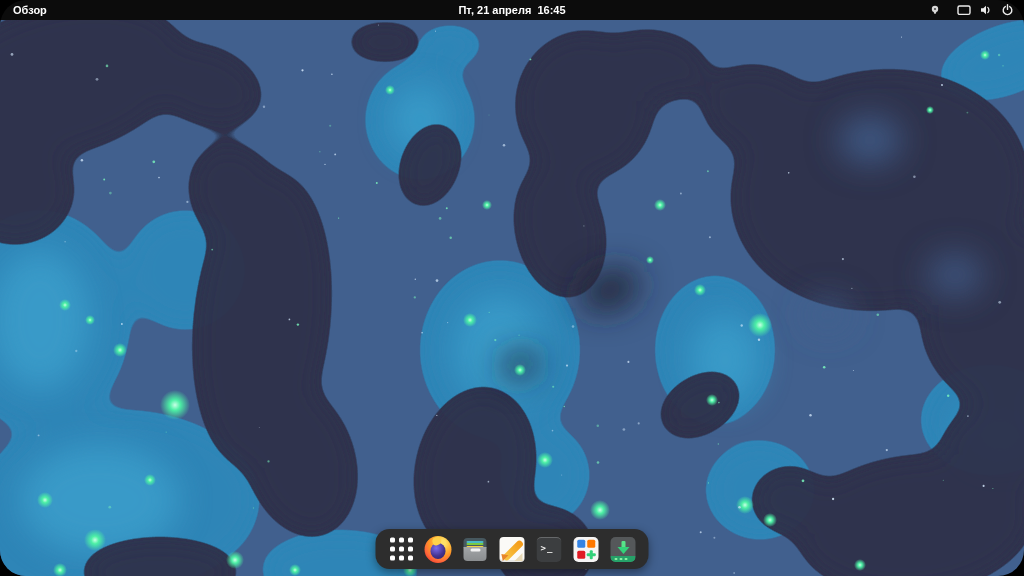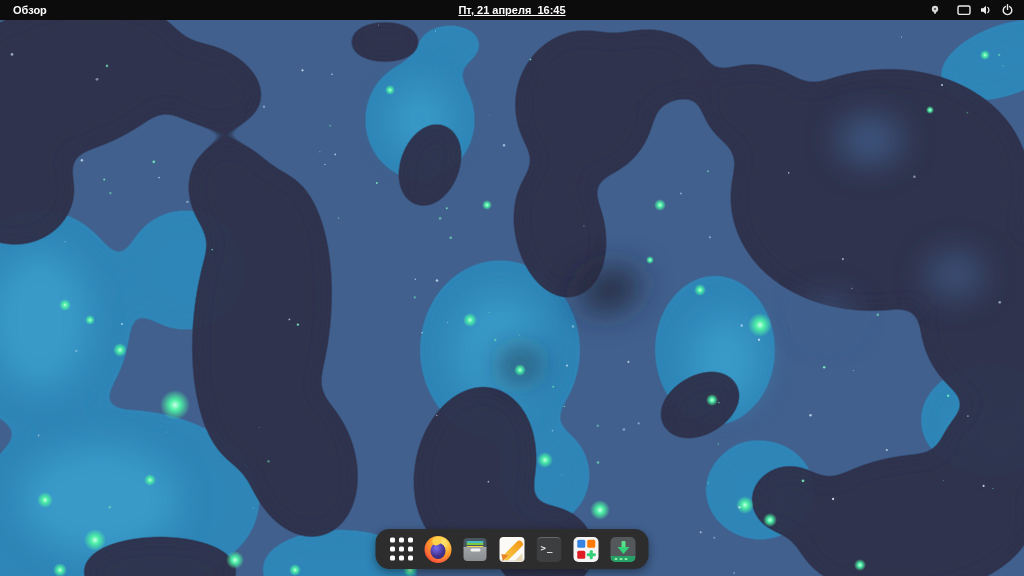--- a/index.html
+++ b/index.html
@@ -1,29 +1,29 @@
 <!DOCTYPE html>
 <html style="--top_bar_bg: #0c0c0c; --top_bar_fg: #ffffff; --dock_bg: #2d2d2d; --wallpaper_base: #41608e; --wallpaper_cyan: #2f87ba; --wallpaper_cyan_bright: #41a6d1; --wallpaper_dark: #2d324b; --wallpaper_darker: #242839; --glow_green: #4df0a5; --tile_blue: #3584e4; --tile_orange: #ff7800; --tile_red: #e01b24; --tile_green: #33d17a;"><head>
 <meta charset="utf-8">
 <style>
   html,body{margin:0;padding:0;background:#000;}
   .screen{position:relative;width:1024px;height:576px;overflow:hidden;
-          font-family:"Liberation Sans","DejaVu Sans",sans-serif;}
+          font-family:"Liberation Sans","DejaVu Sans",sans-serif;border-radius:26px;}
 
   
   .wallpaper{position:absolute;left:0;top:20px;width:1024px;height:556px;display:block;}
 
   
   .topbar{position:absolute;left:0;top:0;width:100%;height:20px;
           background:var(--top_bar_bg,#0c0c0c);color:var(--top_bar_fg,#fff);
           display:flex;align-items:center;z-index:10;}
   .activities{background:none;border:none;color:inherit;font:bold 11px "Liberation Sans",sans-serif;
               padding:0 13px;height:100%;cursor:pointer;}
   .clock{position:absolute;left:50%;transform:translateX(-50%);
-         font:bold 11px "Liberation Sans",sans-serif;white-space:pre;cursor:pointer;text-decoration:underline;}
+         font:bold 11px "Liberation Sans",sans-serif;white-space:pre;cursor:pointer;}
   .tray{margin-left:auto;display:flex;align-items:center;height:100%;}
   .indicator{display:flex;align-items:center;margin-right:16px;cursor:pointer;}
   .quick-settings{display:flex;align-items:center;gap:8px;padding-right:10px;height:100%;cursor:pointer;}
   .tray svg{display:block;}
 
   
   .dock{position:absolute;left:50%;bottom:7px;transform:translateX(-50%);
         height:40px;border-radius:14px;background:var(--dock_bg,rgba(40,40,40,.95));
         display:flex;align-items:center;gap:6px;padding:0 10px;z-index:10;
         box-shadow:0 3px 10px rgba(0,0,0,.4);}

